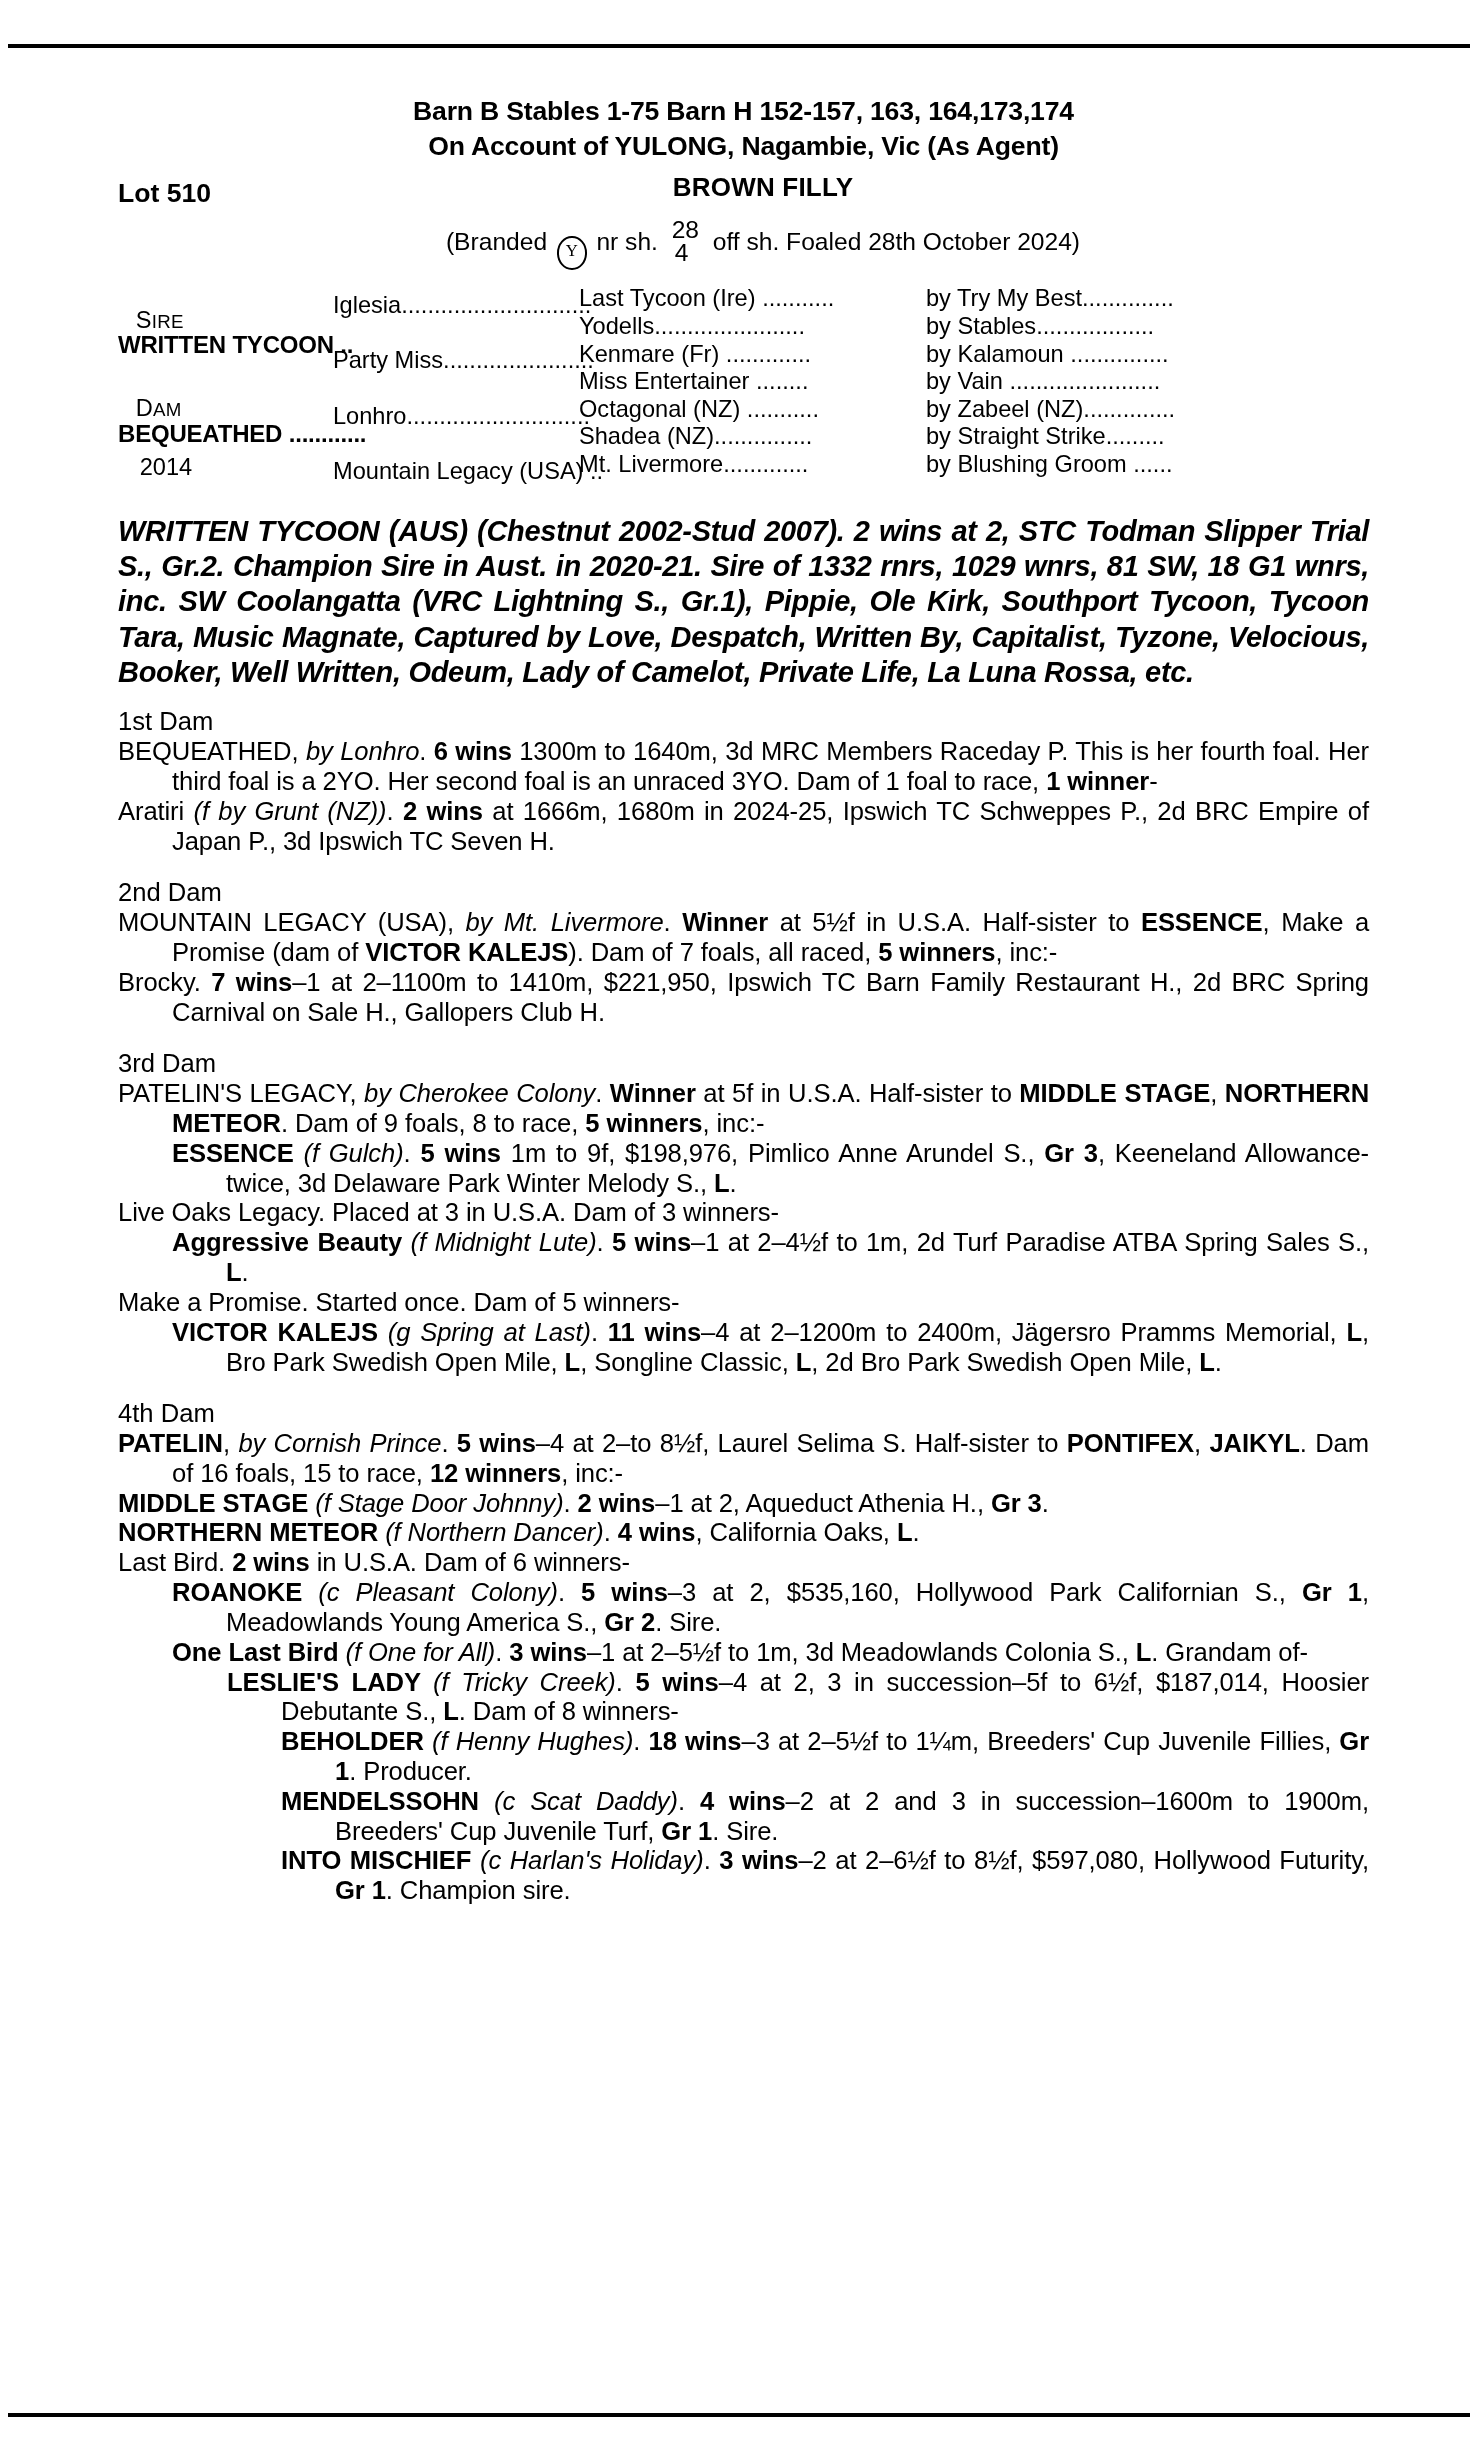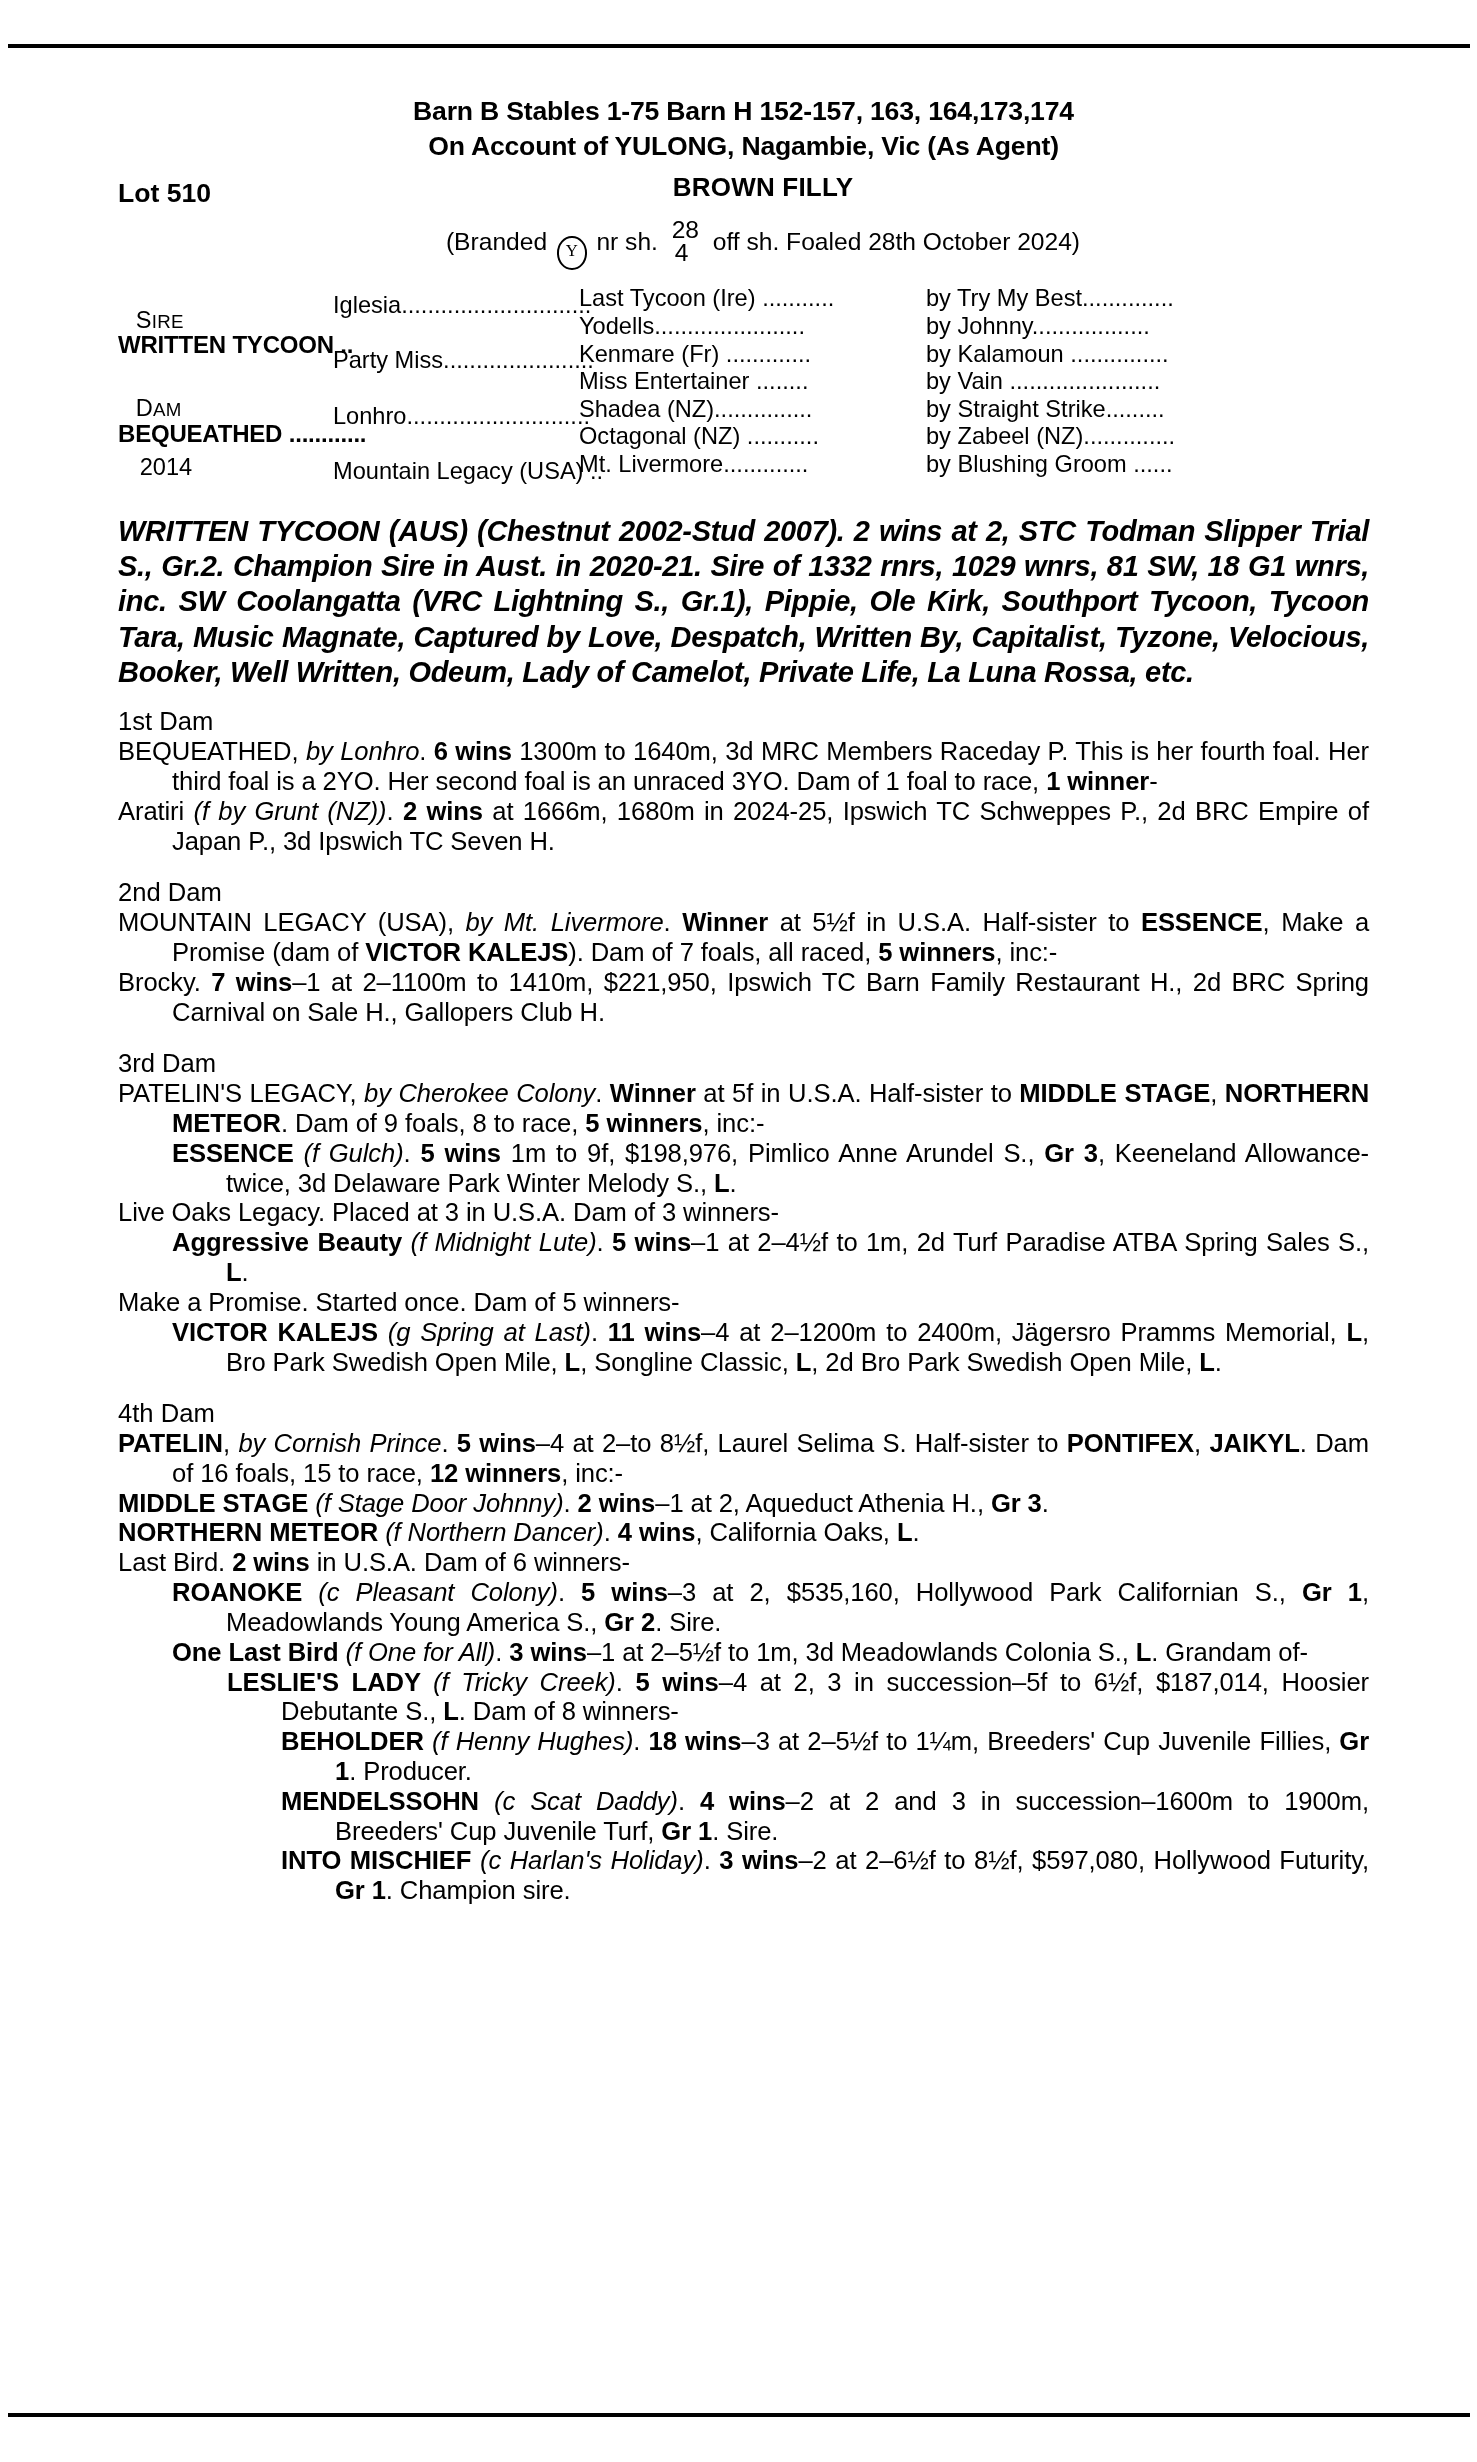--- a/index.html
+++ b/index.html
@@ -237,37 +237,37 @@
         <div class="c2-r c2-r3">Mountain Legacy (USA) ..</div>
       </div>
 
       <div class="ped-col3">
         <div class="c3-row">
             <span class="c3-left">Last Tycoon (Ire) ...........</span>
             <span class="c3-right">by Try My Best..............</span>
           </div>
         <div class="c3-row">
             <span class="c3-left">Yodells.......................</span>
-            <span class="c3-right">by Johnny..................</span>
+            <span class="c3-right">by Stables..................</span>
           </div>
         <div class="c3-row">
             <span class="c3-left">Kenmare (Fr) .............</span>
             <span class="c3-right">by Kalamoun ...............</span>
           </div>
         <div class="c3-row">
             <span class="c3-left">Miss Entertainer ........</span>
             <span class="c3-right">by Vain .......................</span>
           </div>
         <div class="c3-row">
+            <span class="c3-left">Octagonal (NZ) ...........</span>
+            <span class="c3-right">by Zabeel (NZ)..............</span>
+          </div>
+        <div class="c3-row">
             <span class="c3-left">Shadea (NZ)...............</span>
             <span class="c3-right">by Straight Strike.........</span>
-          </div>
-        <div class="c3-row">
-            <span class="c3-left">Octagonal (NZ) ...........</span>
-            <span class="c3-right">by Zabeel (NZ)..............</span>
           </div>
         <div class="c3-row">
             <span class="c3-left">Mt. Livermore.............</span>
             <span class="c3-right">by Blushing Groom ......</span>
           </div>
       </div>
 
     </div>
 
     <div class="sire-para">WRITTEN TYCOON (AUS) (Chestnut 2002-Stud 2007). 2 wins at 2, STC Todman Slipper Trial S., Gr.2. Champion Sire in Aust. in 2020-21. Sire of 1332 rnrs, 1029 wnrs, 81 SW, 18 G1 wnrs, inc. SW Coolangatta (VRC Lightning S., Gr.1), Pippie, Ole Kirk, Southport Tycoon, Tycoon Tara, Music Magnate, Captured by Love, Despatch, Written By, Capitalist, Tyzone, Velocious, Booker, Well Written, Odeum, Lady of Camelot, Private Life, La Luna Rossa, etc.</div>

